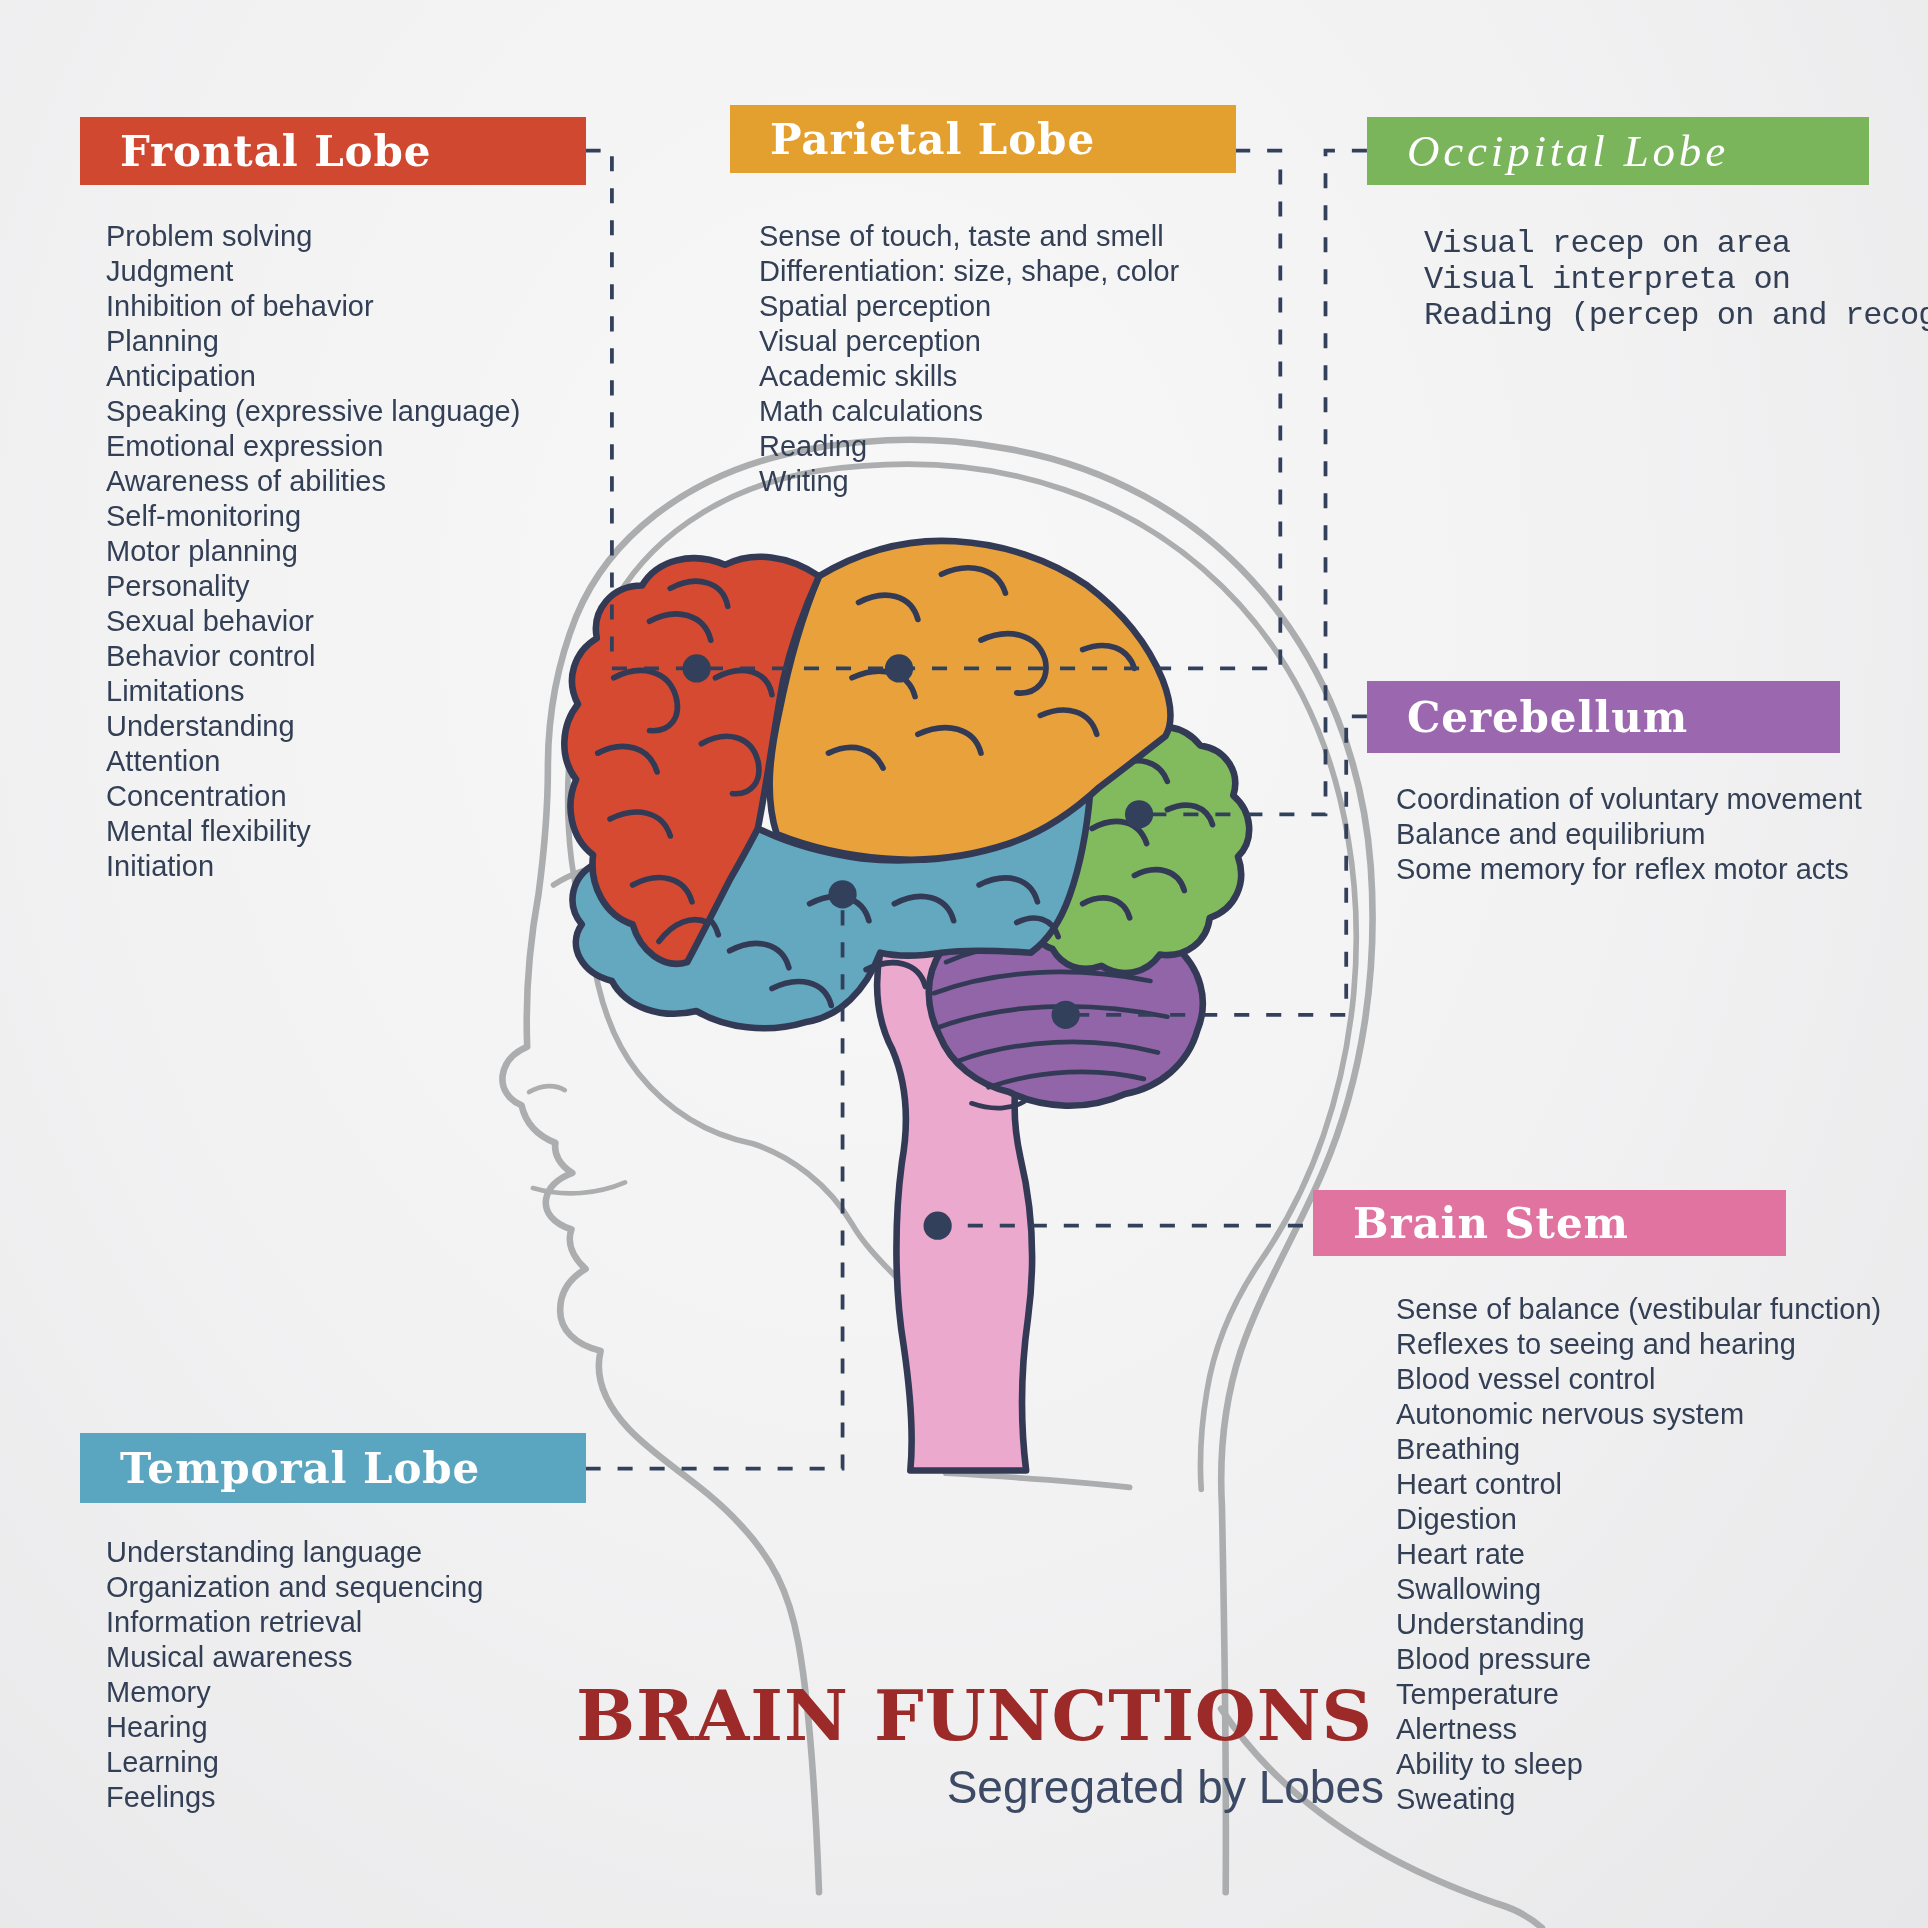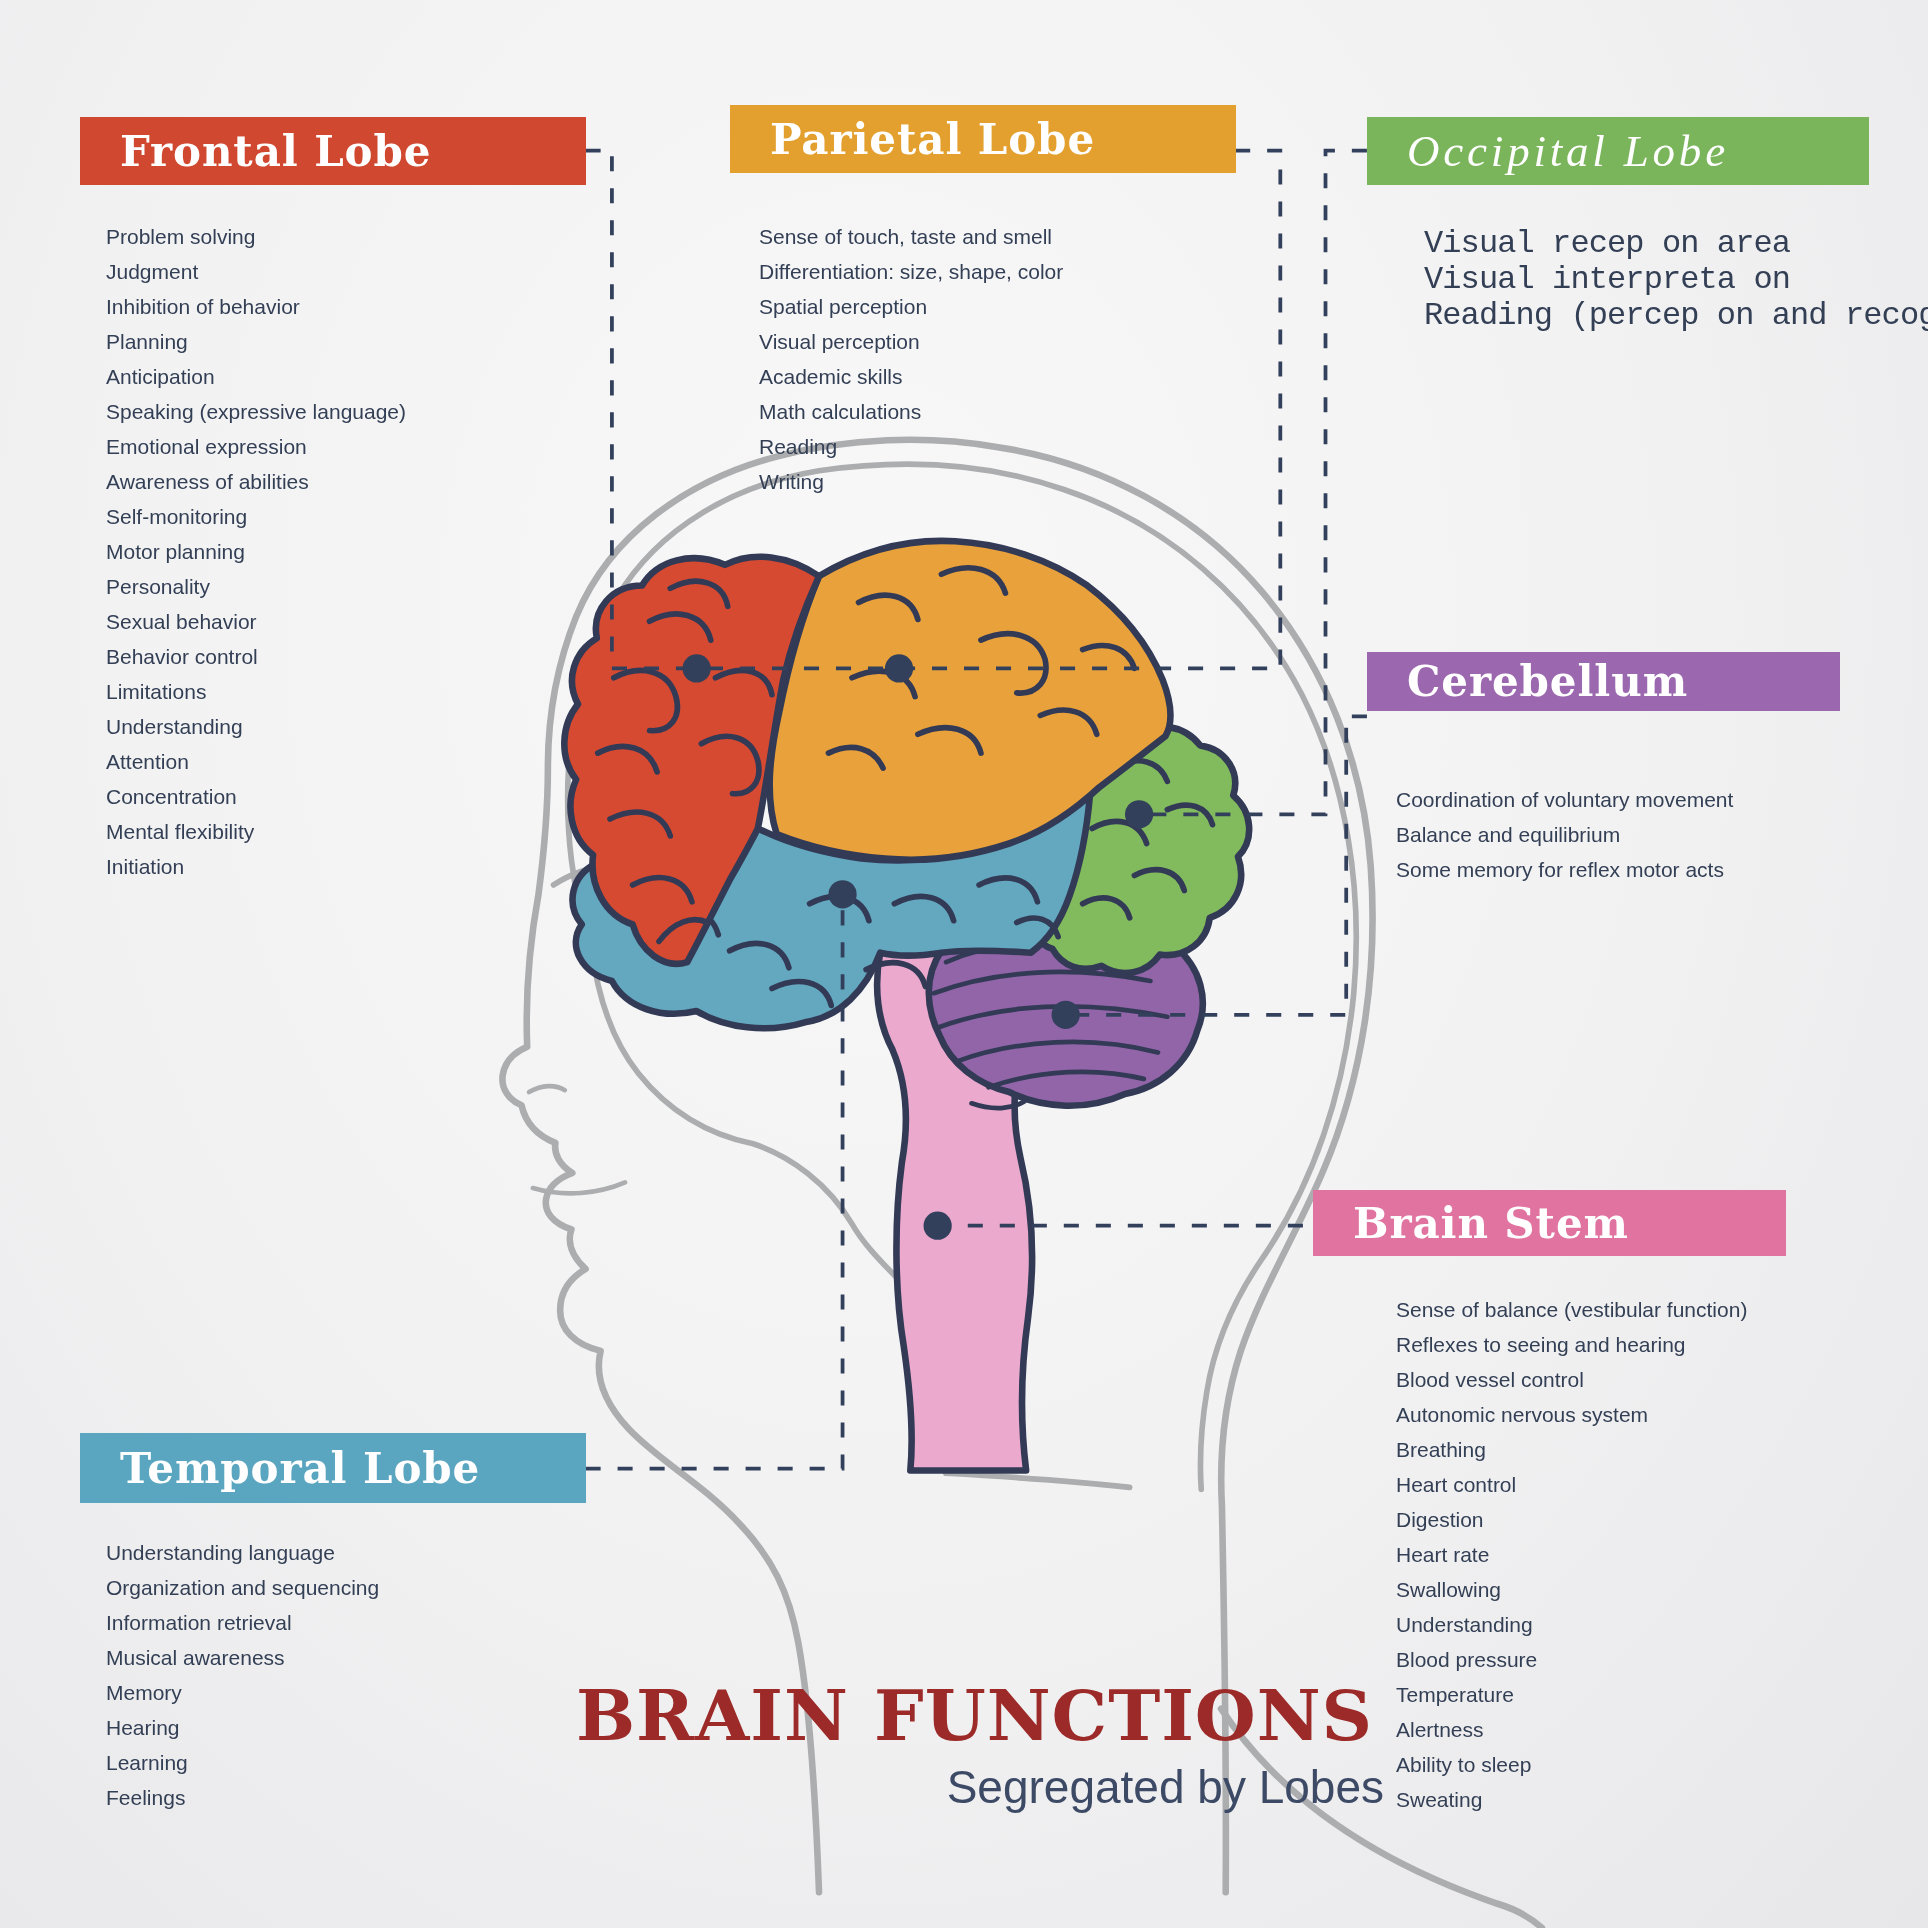--- a/index.html
+++ b/index.html
@@ -11,21 +11,21 @@
   #diagram-svg{position:absolute;left:0;top:0;width:1928px;height:1928px;}
   .hdr{
     position:absolute;display:flex;align-items:center;box-sizing:border-box;
     padding-left:40px;color:#ffffff;
     font-family:"DejaVu Serif", serif;font-weight:700;font-size:42px;letter-spacing:0.9px;
   }
   .hdr.italic-hdr{
     font-family:"Liberation Serif", serif;font-weight:400;font-style:italic;
     font-size:45px;letter-spacing:3.8px;
   }
-  .list{position:absolute;color:#333f55;font-size:21px;line-height:35px;white-space:nowrap;}
+  .list{position:absolute;color:#333f55;font-size:29px;line-height:35px;white-space:nowrap;}
   .list.mono{
     font-family:"Liberation Mono", monospace;
     font-size:32px;line-height:36px;letter-spacing:-0.9px;margin-left:28px;
   }
   .li{white-space:nowrap;}
   #title-block{position:absolute;left:565px;top:1678px;width:819px;text-align:center;}
   #main-title{
     font-family:"DejaVu Serif", serif;font-weight:700;font-size:70px;letter-spacing:0.9px;
     line-height:75px;
   }
@@ -296,21 +296,21 @@
 
   <div class="hdr italic-hdr" style="left: 1367px; top: 117px; width: 502px; height: 68px; background: rgb(122, 181, 91);">
     <span>Occipital Lobe</span>
   </div>
   <div class="list mono" style="left:1396px;top:226px;">
       <div class="li">Visual recep on area</div>
       <div class="li">Visual interpreta on</div>
       <div class="li">Reading (percep on and recogni on)</div>
     </div>
 
-  <div class="hdr" style="left: 1367px; top: 652px; width: 473px; height: 59px; background: rgb(155, 104, 176);">
+  <div class="hdr" style="left: 1367px; top: 681px; width: 473px; height: 72px; background: rgb(155, 104, 176);">
     <span>Cerebellum</span>
   </div>
   <div class="list" style="left:1396px;top:782px;">
       <div class="li">Coordination of voluntary movement</div>
       <div class="li">Balance and equilibrium</div>
       <div class="li">Some memory for reflex motor acts</div>
     </div>
 
   <div class="hdr" style="left: 1313px; top: 1190px; width: 473px; height: 66px; background: rgb(224, 115, 160);">
     <span>Brain Stem</span>

